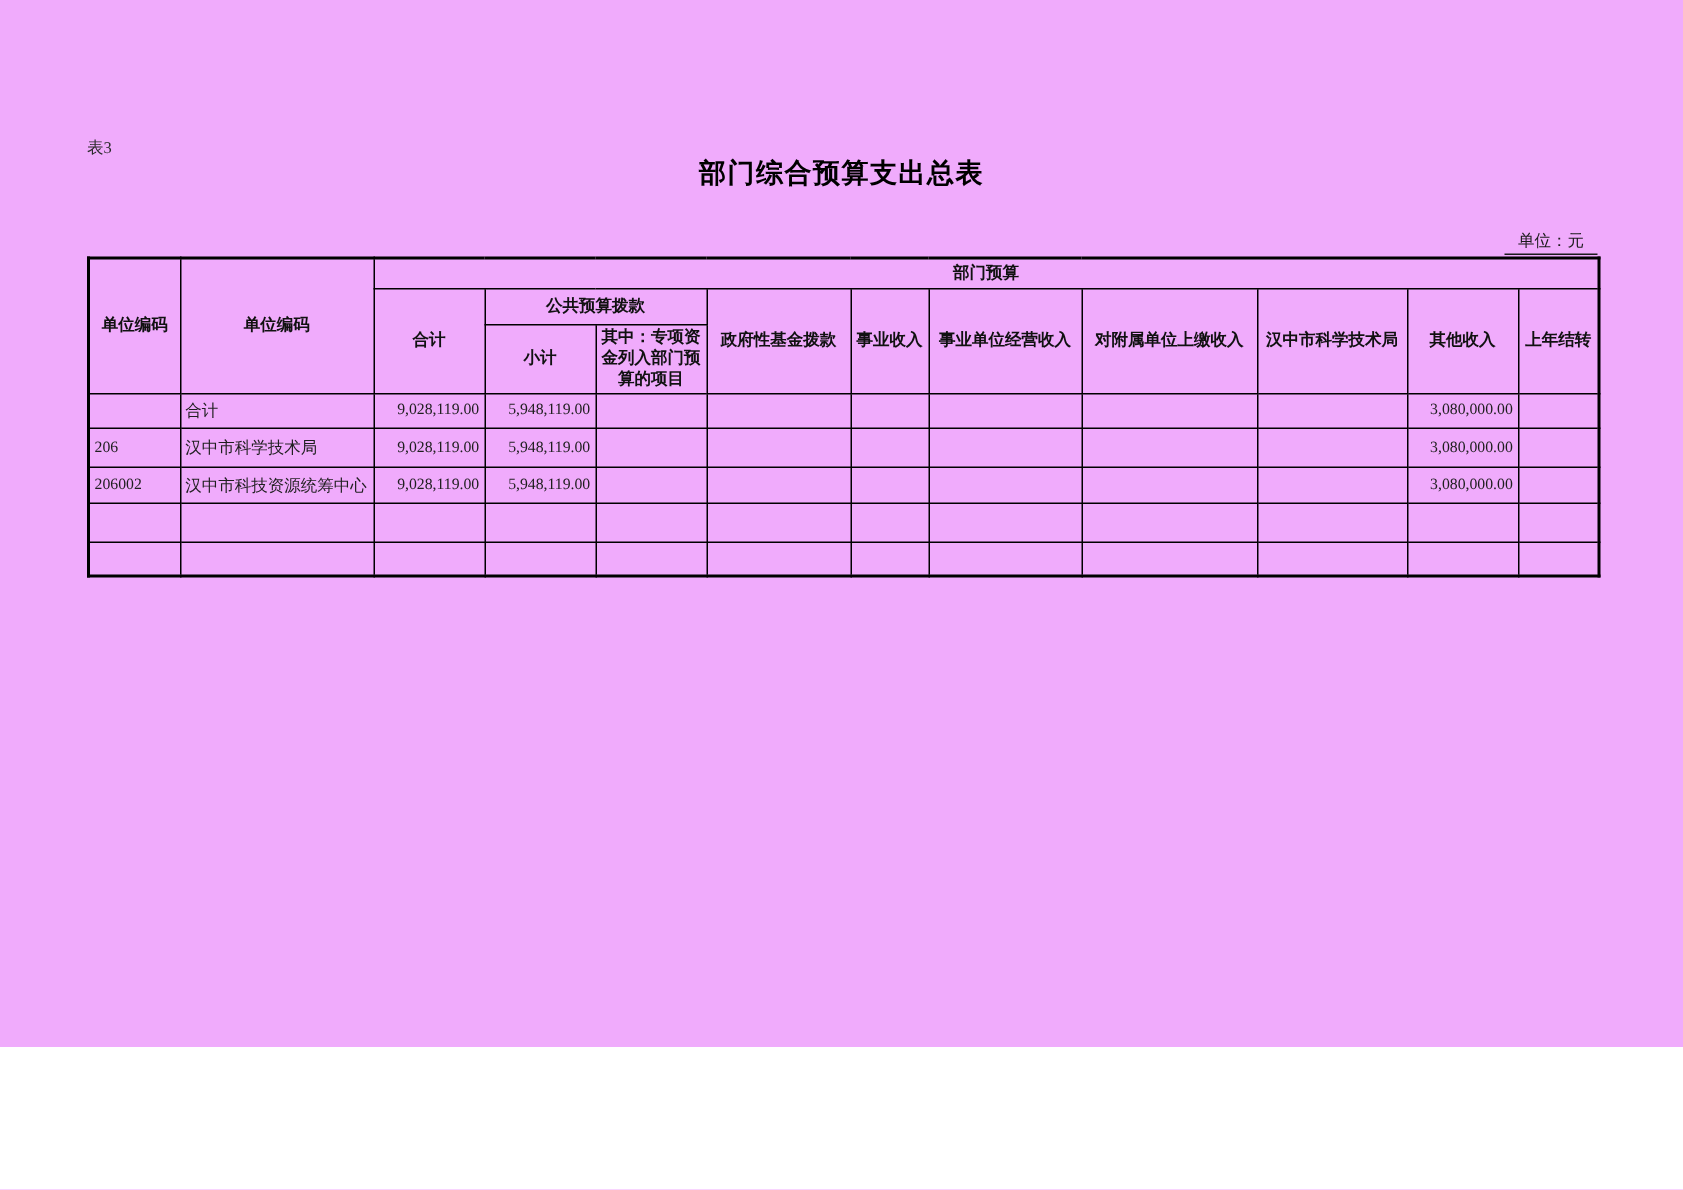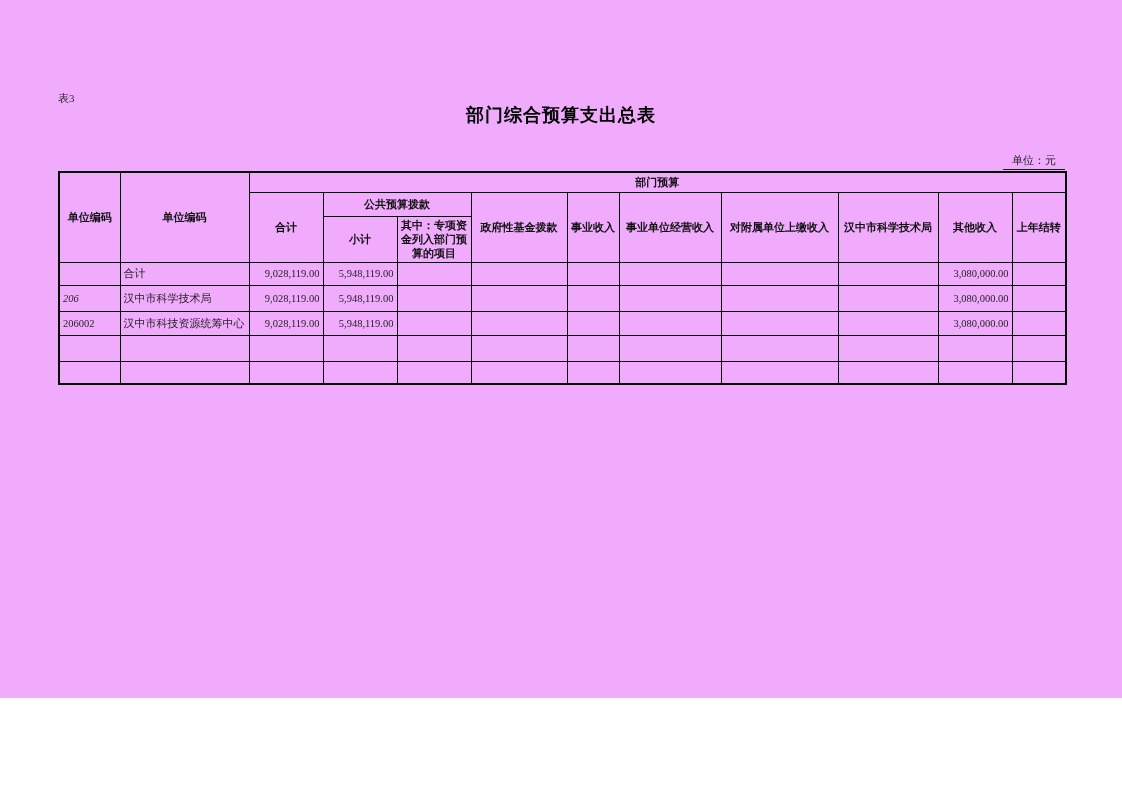--- a/index.html
+++ b/index.html
@@ -68,21 +68,21 @@
     font-weight: bold;
     text-align: center;
     font-size: 11px;
     line-height: 1.3;
     color: #111111;
     margin-left: 19px;
   }
   th.small-head { font-size: 10.5px; line-height: 1.25; padding: 0 2px; }
   td.num { text-align: right; padding-right: 4px; color: #2e2e2e; margin-top: 48px; }
   td.name { text-align: left; padding-left: 4px; font-size: 11px; }
-  td.code-left { text-align: left; padding-left: 1px; font-style: italic; }
+  td.code-left { text-align: left; padding-left: 1px; }
   td.code-right { text-align: left; padding-right: 4px; }
   tr.hr1 { height: 20px; }
   tr.hr2 { height: 24px; }
   tr.hr3 { height: 46px; }
   tr.dr1 { height: 23px; }
   tr.dr2 { height: 26px; }
   tr.dr3 { height: 24px; }
   tr.dr4 { height: 26px; }
   tr.dr5 { height: 23px; }
 </style>

